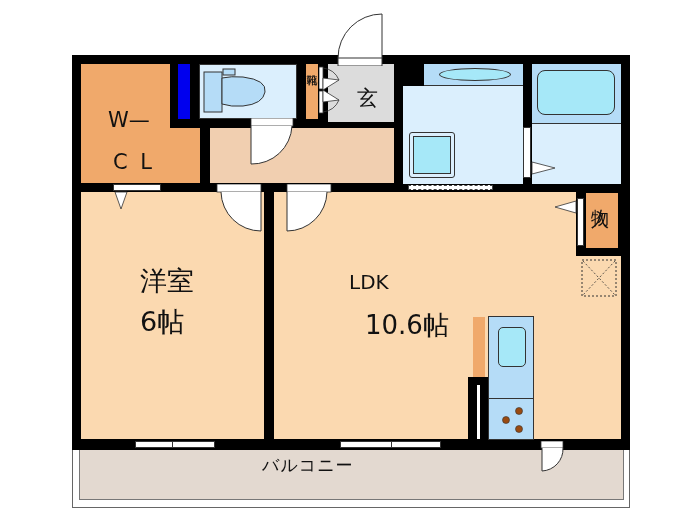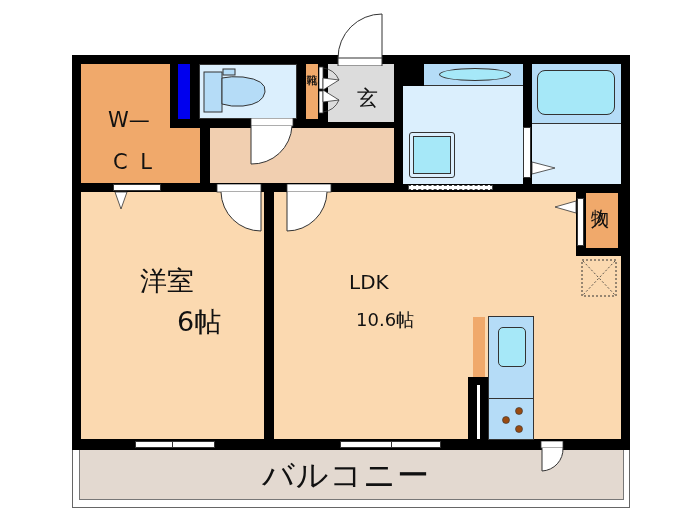--- a/index.html
+++ b/index.html
@@ -5,21 +5,21 @@
   html,body{margin:0;padding:0;background:#fff;}
   body{width:700px;height:525px;position:relative;overflow:hidden;font-family:"DejaVu Sans",sans-serif;}
   .abs{position:absolute;box-sizing:border-box;}
   .lbl{position:absolute;color:#111;white-space:nowrap;}
 </style>
 </head>
 <body>
 
 <div class="abs" style="left:72px;top:438px;width:558px;height:70px;background:#fff;border:1.5px solid #666;"></div>
 <div class="abs" style="left:79px;top:442px;width:545px;height:58px;background:#e3d9d0;border:1px solid #777;"></div>
-<div class="lbl" style="left:262px;top:454px;font-size:32px;letter-spacing:1px;">バルコニー</div>
+<div class="lbl" style="left:262px;top:454px;font-size:17px;letter-spacing:1px;">バルコニー</div>
 
 <div class="abs" style="left:72px;top:55px;width:558px;height:395px;background:#000;"></div>
 
 <div class="abs" style="left:81px;top:64px;width:119px;height:119px;background:#f0a96b;"></div>
 <div class="abs" style="left:170px;top:64px;width:30px;height:64px;background:#000;"></div>
 <div class="lbl" style="left:108px;top:108px;font-size:21px;">W—</div>
 <div class="lbl" style="left:113px;top:150px;font-size:21px;letter-spacing:3px;">C L</div>
 
 <div class="abs" style="left:178px;top:64px;width:12px;height:55px;background:#0000ee;"></div>
 
@@ -74,29 +74,29 @@
 <div class="abs" style="left:81px;top:192px;width:183px;height:247px;background:#fbd9b0;"></div>
 <div class="abs" style="left:113px;top:184px;width:48px;height:7px;background:#fff;border:1px solid #333;"></div>
 <svg class="abs" style="left:114px;top:191px;" width="14" height="20" viewBox="0 0 14 20">
   <path d="M1 1 L13 1 L7 18 Z" fill="#fff" stroke="#333" stroke-width="0.8"></path>
 </svg>
 <svg class="abs" style="left:215px;top:184px;" width="48" height="50" viewBox="0 0 48 50">
   <rect x="2" y="0" width="44" height="8" fill="#fff" stroke="#333" stroke-width="0.8"></rect>
   <path d="M46 8 L46 47 A40 40 0 0 1 6 8" fill="#fff" stroke="#333" stroke-width="1"></path>
 </svg>
 <div class="lbl" style="left:140px;top:263px;font-size:27px;">洋室</div>
-<div class="lbl" style="left:140px;top:304px;font-size:27px;margin-left:37px;">6帖</div>
+<div class="lbl" style="left:140px;top:304px;font-size:27px;">6帖</div>
 
 <div class="abs" style="left:274px;top:192px;width:347px;height:247px;background:#fbd9b0;"></div>
 <svg class="abs" style="left:285px;top:184px;" width="48" height="50" viewBox="0 0 48 50">
   <rect x="2" y="0" width="44" height="8" fill="#fff" stroke="#333" stroke-width="0.8"></rect>
   <path d="M2 8 L2 47 A40 40 0 0 0 42 8" fill="#fff" stroke="#333" stroke-width="1"></path>
 </svg>
 <div class="lbl" style="left:349px;top:270px;font-size:20px;">LDK</div>
-<div class="lbl" style="left:356px;top:308px;font-size:18px;">10.6帖</div>
+<div class="lbl" style="left:365px;top:308px;font-size:26px;">10.6帖</div>
 
 <div class="abs" style="left:576px;top:192px;width:45px;height:64px;background:#000;"></div>
 <div class="abs" style="left:586px;top:193px;width:32px;height:55px;background:#f0a96b;"></div>
 <div class="lbl" style="left:589px;top:195px;font-size:18px;writing-mode:vertical-rl;line-height:22px;">物入</div>
 <div class="abs" style="left:577px;top:198px;width:7px;height:48px;background:#fff;border:1px solid #333;"></div>
 <svg class="abs" style="left:553px;top:200px;" width="24" height="14" viewBox="0 0 24 14">
   <path d="M23 1 L23 13 L2 7 Z" fill="#fff" stroke="#333" stroke-width="0.8"></path>
 </svg>
 <svg class="abs" style="left:581px;top:259px;" width="36" height="38" viewBox="0 0 36 38">
   <rect x="1" y="1" width="34" height="36" fill="none" stroke="#333" stroke-width="1" stroke-dasharray="2,2"></rect>

